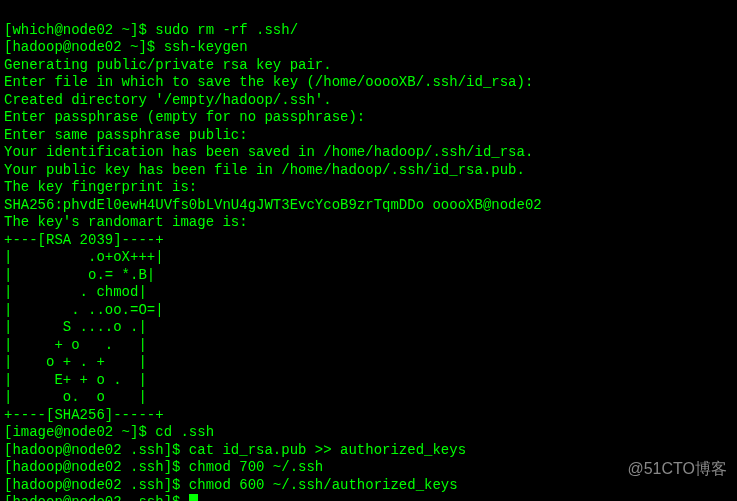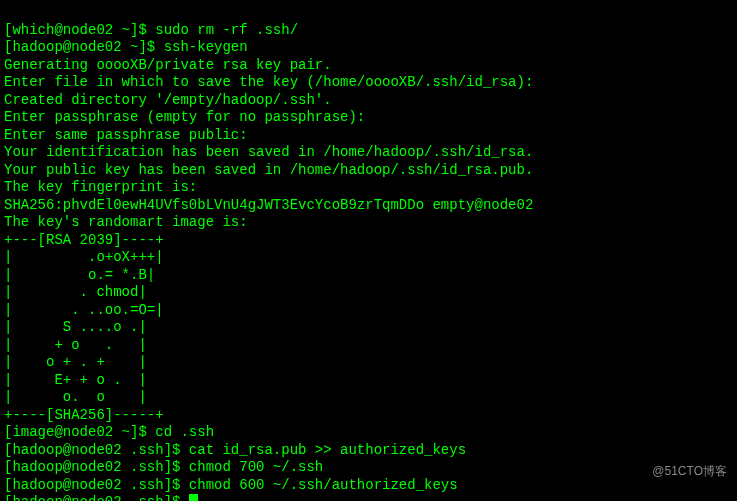--- a/index.html
+++ b/index.html
@@ -28,40 +28,40 @@
       width: 9px;
       height: 16px;
       background: #00ff00;
       vertical-align: text-bottom;
     }
     .watermark {
       position: absolute;
       bottom: 22px;
       right: 10px;
       color: #888;
-      font-size: 12px;
+      font-size: 16px;
       font-family: sans-serif;
       text-align: center;
     }
   </style>
 </head>
 <body>
 
 <div class="terminal">
 <span>[which@node02 ~]$ sudo rm -rf .ssh/</span>
 <span>[hadoop@node02 ~]$ ssh-keygen</span>
-<span>Generating ooooXB/private rsa key pair.</span>
+<span>Generating public/private rsa key pair.</span>
 <span>Enter file in which to save the key (/home/ooooXB/.ssh/id_rsa):</span>
 <span>Created directory '/empty/hadoop/.ssh'.</span>
 <span>Enter passphrase (empty for no passphrase):</span>
 <span>Enter same passphrase public:</span>
 <span>Your identification has been saved in /home/hadoop/.ssh/id_rsa.</span>
-<span>Your public key has been saved in /home/hadoop/.ssh/id_rsa.pub.</span>
+<span>Your public key has been file in /home/hadoop/.ssh/id_rsa.pub.</span>
 <span>The key fingerprint is:</span>
-<span>SHA256:phvdEl0ewH4UVfs0bLVnU4gJWT3EvcYcoB9zrTqmDDo empty@node02</span>
+<span>SHA256:phvdEl0ewH4UVfs0bLVnU4gJWT3EvcYcoB9zrTqmDDo ooooXB@node02</span>
 <span>The key's randomart image is:</span>
 <span>+---[RSA 2039]----+</span>
 <span>|         .o+oX+++|</span>
 <span>|         o.= *.B|</span>
 <span>|        . chmod|</span>
 <span>|       . ..oo.=O=|</span>
 <span>|      S ....o .|</span>
 <span>|     + o   .   |</span>
 <span>|    o + . +    |</span>
 <span>|     E+ + o .  |</span>

